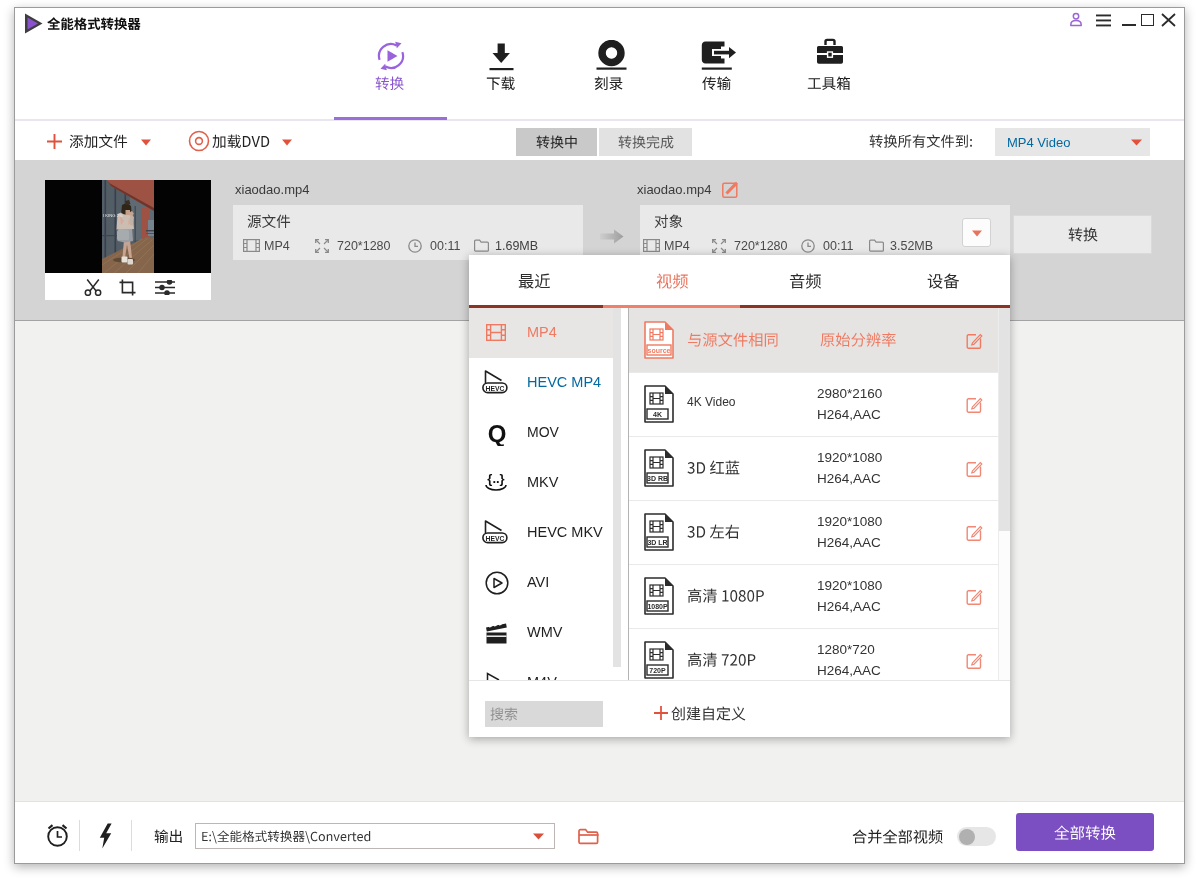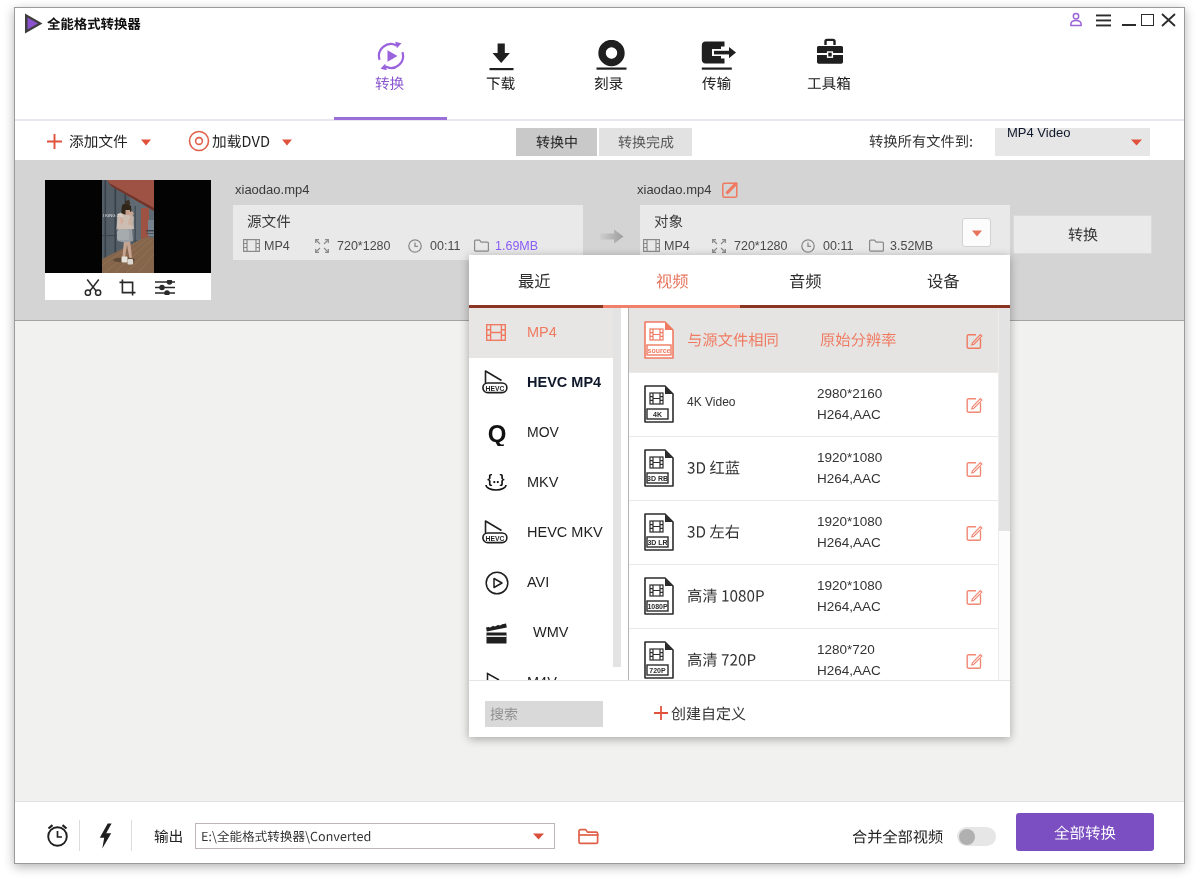--- a/index.html
+++ b/index.html
@@ -130,21 +130,21 @@
     <svg class="" width="56.0" height="17.5" viewBox="0 0 56.0 17.5" xmlns="http://www.w3.org/2000/svg">
       <path fill="#555555" d="M1.1 7.7C1.2 7.5 1.7 7.5 2.2 7.5H3.4V9.5L0.6 10L0.8 11L3.4 10.5V13.4H4.4V10.3L6.3 9.9L6.3 9L4.4 9.3V7.5H5.9V6.5H4.4V4.4H3.4V6.5H2C2.5 5.5 2.9 4.4 3.3 3.2H5.8V2.2H3.6C3.7 1.7 3.8 1.2 3.9 0.8L2.9 0.5C2.8 1.1 2.7 1.6 2.6 2.2H0.6V3.2H2.3C2 4.3 1.7 5.3 1.5 5.6C1.2 6.2 1.1 6.7 0.8 6.7C0.9 7 1.1 7.5 1.1 7.7ZM6 4.8V5.8H8C7.7 6.8 7.4 7.7 7.2 8.4H11.2C10.7 9.1 10.1 9.9 9.5 10.7C9.1 10.4 8.6 10.1 8.1 9.8L7.4 10.5C8.9 11.3 10.5 12.6 11.3 13.4L12 12.6C11.6 12.2 11 11.7 10.3 11.2C11.2 10.1 12.2 8.8 12.9 7.7L12.2 7.4L12 7.4H8.6L9.1 5.8H13.4V4.8H9.4L9.8 3.2H12.9V2.2H10.1L10.5 0.7L9.5 0.5L9 2.2H6.5V3.2H8.8L8.3 4.8Z M16.3 0.6V3.4H14.7V4.3H16.3V7.5C15.6 7.7 15 7.8 14.5 8L14.8 9L16.3 8.5V12.1C16.3 12.3 16.2 12.4 16.1 12.4C15.9 12.4 15.4 12.4 14.9 12.4C15 12.7 15.2 13.1 15.2 13.4C16 13.4 16.5 13.4 16.9 13.2C17.2 13 17.3 12.7 17.3 12.1V8.2L18.8 7.7L18.7 6.7L17.3 7.1V4.3H18.6V3.4H17.3V0.6ZM21.5 2.7H24.4C24.1 3.1 23.7 3.7 23.3 4.1H20.4C20.8 3.6 21.2 3.1 21.5 2.7ZM18.7 8.3V9.2H22.1C21.5 10.4 20.3 11.6 17.9 12.7C18.1 12.9 18.5 13.2 18.6 13.4C21 12.3 22.2 11 22.9 9.7C23.8 11.3 25.2 12.7 26.9 13.4C27 13.1 27.3 12.7 27.6 12.5C25.9 12 24.4 10.7 23.6 9.2H27.3V8.3H26.3V4.1H24.5C25 3.5 25.6 2.8 25.9 2.2L25.2 1.7L25.1 1.8H22.1C22.2 1.4 22.4 1.1 22.6 0.7L21.5 0.5C21 1.7 20.1 3.2 18.7 4.3C18.9 4.4 19.3 4.8 19.4 5L19.7 4.8V8.3ZM20.7 8.3V4.9H22.6V6.4C22.6 7 22.5 7.6 22.4 8.3ZM25.3 8.3H23.4C23.5 7.6 23.6 7 23.6 6.4V4.9H25.3Z M31.2 4.7V5.6H38.8V4.7ZM28.8 7.3V8.2H32.5C32.4 10.7 31.8 12 28.6 12.6C28.8 12.8 29.1 13.2 29.2 13.4C32.7 12.7 33.4 11.2 33.6 8.2H36.1V11.8C36.1 12.9 36.4 13.2 37.7 13.2C38 13.2 39.6 13.2 39.9 13.2C41 13.2 41.3 12.7 41.4 10.8C41.1 10.7 40.7 10.5 40.4 10.4C40.4 12 40.3 12.2 39.8 12.2C39.4 12.2 38.1 12.2 37.8 12.2C37.2 12.2 37.1 12.2 37.1 11.8V8.2H41.2V7.3ZM33.9 0.7C34.1 1.2 34.4 1.7 34.6 2.2H29.1V5.3H30.2V3.2H39.7V5.3H40.8V2.2H35.8C35.6 1.6 35.3 0.9 34.9 0.4Z M49.6 0.6C49.6 1.4 49.6 2.2 49.7 2.9H43.8V6.9C43.8 8.7 43.7 11.1 42.5 12.8C42.8 12.9 43.2 13.3 43.4 13.5C44.7 11.7 44.9 8.8 44.9 6.9V6.8H47.4C47.4 9.2 47.3 10.1 47.1 10.3C47 10.4 46.9 10.4 46.7 10.4C46.5 10.4 45.9 10.4 45.2 10.4C45.4 10.6 45.5 11.1 45.5 11.3C46.2 11.4 46.8 11.4 47.2 11.4C47.6 11.3 47.8 11.2 48 11C48.3 10.6 48.4 9.4 48.5 6.2C48.5 6.1 48.5 5.8 48.5 5.8H44.9V3.9H49.8C49.9 6.2 50.3 8.3 50.8 9.9C49.9 11 48.8 11.8 47.5 12.5C47.8 12.7 48.1 13.1 48.3 13.4C49.4 12.7 50.4 11.9 51.2 11C51.9 12.5 52.7 13.3 53.8 13.3C54.9 13.3 55.2 12.6 55.4 10.2C55.1 10.1 54.8 9.9 54.5 9.7C54.4 11.5 54.3 12.2 53.9 12.2C53.1 12.2 52.5 11.4 52 10.1C53 8.7 53.9 7.1 54.5 5.3L53.4 5C53 6.4 52.4 7.7 51.6 8.8C51.2 7.5 51 5.8 50.8 3.9H55.3V2.9H50.8C50.7 2.2 50.7 1.4 50.7 0.6ZM51.4 1.2C52.3 1.7 53.4 2.4 53.9 2.9L54.6 2.2C54 1.7 52.9 1 52 0.6Z"></path>
     </svg>
   </div>
 <div style="position:absolute;left:869px;top:134.3px;line-height:0;">
     <svg class="" width="104.1" height="17.9" viewBox="0 0 104.1 17.9" xmlns="http://www.w3.org/2000/svg">
       <path fill="#333333" d="M1.2 7.9C1.3 7.7 1.7 7.7 2.2 7.7H3.5V9.7L0.6 10.2L0.8 11.3L3.5 10.7V13.7H4.5V10.5L6.4 10.2L6.4 9.2L4.5 9.6V7.7H6V6.7H4.5V4.5H3.5V6.7H2.1C2.5 5.7 3 4.5 3.3 3.3H6V2.3H3.6C3.8 1.8 3.9 1.3 4 0.8L2.9 0.6C2.9 1.1 2.7 1.7 2.6 2.3H0.7V3.3H2.4C2 4.4 1.7 5.4 1.5 5.8C1.3 6.4 1.1 6.9 0.8 6.9C1 7.2 1.1 7.7 1.2 7.9ZM6.1 4.9V6H8.2C7.9 7 7.6 7.9 7.3 8.6H11.5C11 9.3 10.3 10.2 9.8 11C9.3 10.6 8.8 10.3 8.3 10L7.6 10.7C9.1 11.6 10.8 12.9 11.6 13.8L12.3 12.9C11.9 12.5 11.3 12 10.6 11.5C11.5 10.3 12.5 9 13.2 7.9L12.4 7.6L12.2 7.6H8.8L9.3 6H13.7V4.9H9.6L10.1 3.3H13.2V2.3H10.3L10.7 0.7L9.7 0.6L9.2 2.3H6.6V3.3H9L8.5 4.9Z M16.6 0.6V3.5H15V4.5H16.6V7.7C16 7.9 15.3 8.1 14.8 8.2L15.1 9.2L16.6 8.7V12.4C16.6 12.6 16.6 12.7 16.4 12.7C16.3 12.7 15.8 12.7 15.2 12.7C15.4 13 15.5 13.4 15.5 13.7C16.4 13.7 16.9 13.7 17.2 13.5C17.6 13.3 17.7 13 17.7 12.4V8.4L19.2 7.9L19.1 6.9L17.7 7.3V4.5H19V3.5H17.7V0.6ZM22 2.8H24.9C24.6 3.2 24.2 3.8 23.8 4.2H20.8C21.3 3.7 21.6 3.2 22 2.8ZM19.1 8.5V9.4H22.5C22 10.6 20.8 11.9 18.3 13C18.5 13.2 18.8 13.5 19 13.8C21.4 12.6 22.7 11.3 23.4 9.9C24.3 11.6 25.8 13 27.5 13.7C27.6 13.4 27.9 13.1 28.2 12.8C26.4 12.2 24.9 11 24.1 9.4H27.9V8.5H26.9V4.2H25C25.6 3.6 26.1 2.9 26.5 2.3L25.8 1.8L25.6 1.8H22.5C22.7 1.5 22.9 1.1 23.1 0.8L22 0.6C21.5 1.8 20.5 3.3 19.1 4.4C19.3 4.6 19.7 4.9 19.8 5.2L20.1 4.9V8.5ZM21.1 8.5V5.1H23V6.6C23 7.1 23 7.8 22.9 8.5ZM25.8 8.5H23.9C24.1 7.8 24.1 7.2 24.1 6.6V5.1H25.8Z M36.2 2V6.8C36.2 8.8 36.1 11.3 34.4 13.1C34.6 13.2 35 13.6 35.2 13.8C37.1 11.9 37.3 9 37.3 6.8V6.5H39.6V13.7H40.6V6.5H42.3V5.4H37.3V2.8C39 2.6 40.8 2.2 42 1.7L41.3 0.8C40.1 1.3 38 1.8 36.2 2ZM31.1 7.4V7V5.1H33.9V7.4ZM34.9 0.9C33.8 1.4 31.7 1.8 30 2V7C30 8.9 29.9 11.3 29 13.1C29.2 13.2 29.7 13.6 29.9 13.8C30.7 12.3 31 10.2 31 8.4H34.9V4.2H31.1V2.8C32.7 2.6 34.4 2.3 35.6 1.8Z M48.5 0.6C48.3 1.2 48.1 1.8 47.9 2.4H43.8V3.4H47.4C46.5 5.3 45.2 7.1 43.5 8.3C43.7 8.5 44 8.8 44.2 9.1C45.1 8.4 45.9 7.7 46.5 6.8V13.7H47.6V10.9H53.6V12.4C53.6 12.6 53.5 12.7 53.3 12.7C53 12.7 52.1 12.7 51.2 12.7C51.3 13 51.5 13.4 51.6 13.7C52.8 13.7 53.6 13.7 54 13.5C54.5 13.4 54.7 13 54.7 12.4V5.1H47.7C48 4.6 48.3 4 48.6 3.4H56.3V2.4H49C49.2 1.9 49.4 1.4 49.6 0.8ZM47.6 8.5H53.6V10H47.6ZM47.6 7.6V6.1H53.6V7.6Z M63.2 0.8C63.7 1.5 64.1 2.5 64.3 3.1L65.5 2.7C65.3 2.1 64.8 1.2 64.4 0.5ZM57.9 3.1V4.2H60.1C61 6.3 62.1 8.2 63.6 9.7C62 11.1 60.1 12 57.7 12.7C57.9 13 58.3 13.5 58.4 13.7C60.8 12.9 62.8 11.9 64.4 10.5C66 11.9 67.9 13 70.3 13.6C70.5 13.3 70.8 12.9 71 12.7C68.7 12.1 66.8 11.1 65.2 9.7C66.7 8.3 67.8 6.4 68.6 4.2H70.8V3.1ZM64.4 9C63.1 7.6 62 6 61.3 4.2H67.4C66.7 6.1 65.7 7.7 64.4 9Z M76 7.7V8.8H80.1V13.7H81.2V8.8H85.1V7.7H81.2V4.6H84.5V3.5H81.2V0.8H80.1V3.5H78.2C78.4 2.9 78.6 2.2 78.7 1.5L77.7 1.3C77.3 3.2 76.7 5 75.9 6.2C76.2 6.3 76.6 6.6 76.8 6.8C77.2 6.2 77.6 5.4 77.9 4.6H80.1V7.7ZM75.3 0.6C74.6 2.8 73.3 4.9 72 6.4C72.1 6.6 72.5 7.2 72.6 7.4C73 6.9 73.5 6.4 73.9 5.7V13.7H74.9V4.1C75.5 3.1 75.9 2 76.3 0.9Z M95 1.8V10.5H96V1.8ZM97.8 0.8V12.1C97.8 12.3 97.7 12.4 97.5 12.4C97.2 12.4 96.5 12.4 95.6 12.4C95.8 12.7 96 13.1 96 13.4C97.1 13.4 97.8 13.4 98.3 13.2C98.7 13.1 98.8 12.7 98.8 12.1V0.8ZM86.7 12 86.9 13C88.8 12.7 91.5 12.1 94.1 11.6L94 10.7L91 11.3V9H93.9V8.1H91V6.5H90V8.1H87.2V9H90V11.4ZM87.5 6.3C87.8 6.2 88.4 6.1 92.8 5.7C93.1 6 93.2 6.3 93.4 6.6L94.2 6C93.8 5.2 92.8 3.9 92 2.9L91.2 3.4C91.6 3.8 91.9 4.3 92.3 4.8L88.6 5.1C89.2 4.4 89.8 3.4 90.3 2.5H94.2V1.5H86.8V2.5H89.1C88.6 3.5 88 4.4 87.8 4.7C87.6 5 87.4 5.3 87.1 5.3C87.3 5.6 87.4 6.1 87.5 6.3Z M102.1 7C102.6 7 103 6.6 103 6C103 5.4 102.6 5 102.1 5C101.6 5 101.1 5.4 101.1 6C101.1 6.6 101.6 7 102.1 7ZM102.1 12.8C102.6 12.8 103 12.4 103 11.8C103 11.2 102.6 10.8 102.1 10.8C101.6 10.8 101.1 11.2 101.1 11.8C101.1 12.4 101.6 12.8 102.1 12.8Z"></path>
     </svg>
   </div>
 <div class="ab" style="left:995px;top:128px;width:155px;height:28px;background:#e6e6e6;"></div>
-<div class="lat" style="left:1007px;top:125px;font-size:13px;color:#0f172a;">MP4 Video</div>
+<div class="lat" style="left:1007px;top:135px;font-size:13px;color:#0369a1;">MP4 Video</div>
 <svg class="ab" style="left:1131px;top:139px" width="11" height="7" viewBox="0 0 11 7">
     <polygon points="0,0.5 11,0.5 5.5,6.5" fill="#e0523c"></polygon>
   </svg>
 <svg class="ab" style="left:45px;top:180px" width="166" height="93" viewBox="0 0 166 93">
 <rect width="166" height="93" fill="#030303"></rect>
 <g transform="translate(57,0)">
 <rect x="0" y="0" width="52" height="93" fill="#535d66"></rect>
 <rect x="28" y="8" width="24" height="52" fill="#606a73"></rect>
 <rect x="2.5" y="0" width="1.6" height="78" fill="#38414a"></rect>
 <rect x="12.5" y="0" width="1.6" height="76" fill="#38414a"></rect>
@@ -227,21 +227,21 @@
   </svg>
 <div class="lat" style="left:337px;top:239px;font-size:12.5px;color:#4a4a4a;">720*1280</div>
 <svg class="ab" style="left:408px;top:239px" width="14" height="14" viewBox="0 0 14 14">
 <circle cx="7" cy="7" r="6.2" fill="none" stroke="#8a8a8a" stroke-width="1.3"></circle>
 <path d="M7 3.4 V7.3 H10" fill="none" stroke="#8a8a8a" stroke-width="1.3"></path>
 </svg>
 <div class="lat" style="left:430px;top:239px;font-size:12.5px;color:#4a4a4a;">00:11</div>
 <svg class="ab" style="left:474px;top:239px" width="15" height="13" viewBox="0 0 15 13">
 <path d="M0.6 2.2 a1 1 0 0 1 1-1 h4 l1.5 2 h6.3 a1 1 0 0 1 1 1 v7 a1 1 0 0 1-1 1 H1.6 a1 1 0 0 1-1-1 z" fill="none" stroke="#8a8a8a" stroke-width="1.2"></path>
 </svg>
-<div class="lat" style="left:495px;top:239px;font-size:12.5px;color:#8b5cf6;">1.69MB</div>
+<div class="lat" style="left:495px;top:239px;font-size:12.5px;color:#404040;">1.69MB</div>
 <svg class="ab" style="left:600px;top:229px" width="24" height="15" viewBox="0 0 24 15">
 <defs>
       <linearGradient id="ag" x1="0" y1="0" x2="1" y2="0">
         <stop offset="0" stop-color="#cecece"></stop>
         <stop offset="1" stop-color="#9d9d9d"></stop>
       </linearGradient>
     </defs>
 <path d="M0 4.6 H14 V0.5 L23.5 7.5 L14 14.5 V10.4 H0 z" fill="url(#ag)"></path>
 </svg>
 <div class="lat" style="left:637px;top:182px;font-size:13px;color:#3a3a3a;">xiaodao.mp4</div>
@@ -311,26 +311,26 @@
       <path fill="#2d2d2d" d="M2 1.7C2.9 2.4 3.9 3.5 4.4 4.2L5.3 3.3C4.8 2.7 3.7 1.6 2.8 0.9ZM0.7 5.7V6.9H3V12.8C3 13.5 2.5 14 2.2 14.2C2.4 14.5 2.7 15 2.9 15.3C3.1 15 3.5 14.6 6.4 12.5C6.3 12.2 6.1 11.8 6 11.4L4.2 12.8V5.7ZM8 1.2V3C8 4.2 7.6 5.6 5.5 6.5C5.7 6.7 6.1 7.2 6.3 7.5C8.6 6.3 9.2 4.6 9.2 3V2.3H12V5C12 6.2 12.3 6.7 13.4 6.7C13.6 6.7 14.4 6.7 14.6 6.7C15 6.7 15.3 6.6 15.5 6.6C15.5 6.3 15.4 5.8 15.4 5.5C15.2 5.6 14.8 5.6 14.6 5.6C14.4 5.6 13.7 5.6 13.5 5.6C13.2 5.6 13.2 5.4 13.2 5V1.2ZM13.1 9C12.5 10.3 11.7 11.3 10.6 12.2C9.5 11.3 8.6 10.2 8 9ZM6.3 7.8V9H7.1L6.9 9C7.5 10.5 8.5 11.8 9.6 12.9C8.4 13.7 7 14.2 5.6 14.5C5.8 14.8 6 15.3 6.1 15.6C7.7 15.2 9.2 14.6 10.5 13.7C11.8 14.6 13.3 15.2 14.9 15.7C15.1 15.3 15.4 14.8 15.7 14.6C14.1 14.2 12.7 13.7 11.5 12.9C12.9 11.7 14 10.1 14.7 8.1L13.9 7.8L13.7 7.8Z M27.5 3.1C26.7 3.9 25.6 4.6 24.4 5.3C23.3 4.7 22.4 4 21.7 3.3L21.8 3.1ZM22.3 0.6C21.5 2 19.9 3.6 17.5 4.7C17.8 4.9 18.2 5.3 18.4 5.6C19.3 5.1 20.1 4.6 20.8 4C21.5 4.7 22.2 5.3 23.1 5.8C21.2 6.7 18.9 7.2 16.8 7.5C17 7.8 17.2 8.4 17.3 8.7C19.7 8.3 22.2 7.6 24.4 6.5C26.5 7.5 28.9 8.1 31.4 8.5C31.6 8.1 31.9 7.6 32.2 7.3C29.8 7.1 27.6 6.6 25.7 5.8C27.3 4.9 28.6 3.8 29.5 2.4L28.7 1.9L28.5 2H22.8C23.1 1.6 23.4 1.2 23.6 0.8ZM20.3 12.2H23.8V14H20.3ZM20.3 11.2V9.6H23.8V11.2ZM28.5 12.2V14H25.1V12.2ZM28.5 11.2H25.1V9.6H28.5ZM19.1 8.5V15.6H20.3V15.1H28.5V15.6H29.8V8.5Z"></path>
     </svg>
   </div>
 <div class="ab" style="left:469px;top:305px;width:541px;height:3px;background:#8c3422;"></div>
 <div class="ab" style="left:603px;top:305px;width:137px;height:3px;background:#f0806a;"></div>
 <div class="ab" style="left:469px;top:308px;width:144px;height:50px;background:#e8e6e5;"></div>
 <div class="ab" style="left:613px;top:308px;width:8px;height:359px;background:#e3e3e3;"></div>
 <div class="ab" style="left:628px;top:308px;width:1px;height:372px;background:#b3b3b3;"></div>
 <div class="ab" style="left:469px;top:308px;width:160px;height:372px;overflow:hidden;" id="sbclip">
 <div class="lat" style="left:58px;top:16px;font-size:14.5px;color:#ef7a61;">MP4</div>
-<div class="lat" style="left:58px;top:66px;font-size:14.5px;color:#0f172a;font-weight:bold;">HEVC MP4</div>
+<div class="lat" style="left:58px;top:66px;font-size:14.5px;color:#0369a1;">HEVC MP4</div>
 <div class="lat" style="left:58px;top:116px;font-size:14px;color:#1f1f1f;">MOV</div>
 <div class="lat" style="left:58px;top:166px;font-size:14.5px;color:#1f1f1f;">MKV</div>
 <div class="lat" style="left:58px;top:216px;font-size:14.5px;color:#1f1f1f;">HEVC MKV</div>
 <div class="lat" style="left:58px;top:266px;font-size:14.5px;color:#1f1f1f;">AVI</div>
-<div class="lat" style="left:58px;top:316px;font-size:14.5px;color:#1f1f1f;margin-left:6px;">WMV</div>
+<div class="lat" style="left:58px;top:316px;font-size:14.5px;color:#1f1f1f;">WMV</div>
 <div class="lat" style="left:58px;top:366px;font-size:14.5px;color:#1f1f1f;">M4V</div>
 </div>
 <svg class="ab" style="left:486px;top:324px" width="20" height="17" viewBox="0 0 20 17">
 <g stroke="#ef7a61" fill="none" stroke-width="1.4">
 <rect x="0.7" y="0.7" width="18.6" height="15.6"></rect>
 <path d="M4.6 0.7 V16.3 M15.4 0.7 V16.3 M0.7 5.8 H4.6 M0.7 11.2 H4.6 M15.4 5.8 H19.3 M15.4 11.2 H19.3 M4.6 8.5 H15.4"></path>
 </g>
   </svg>
 <svg class="ab" style="left:482px;top:369px" width="28" height="25" viewBox="0 0 28 25">
 <path d="M3.5 14 V2 L19.5 11.5" fill="none" stroke="#1f1f1f" stroke-width="1.6" stroke-linejoin="round"></path>

